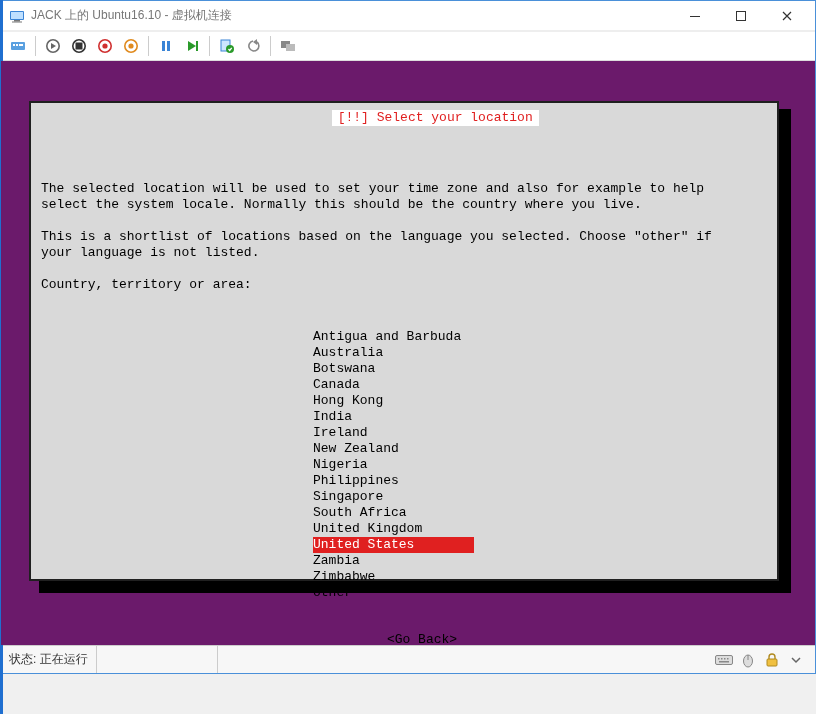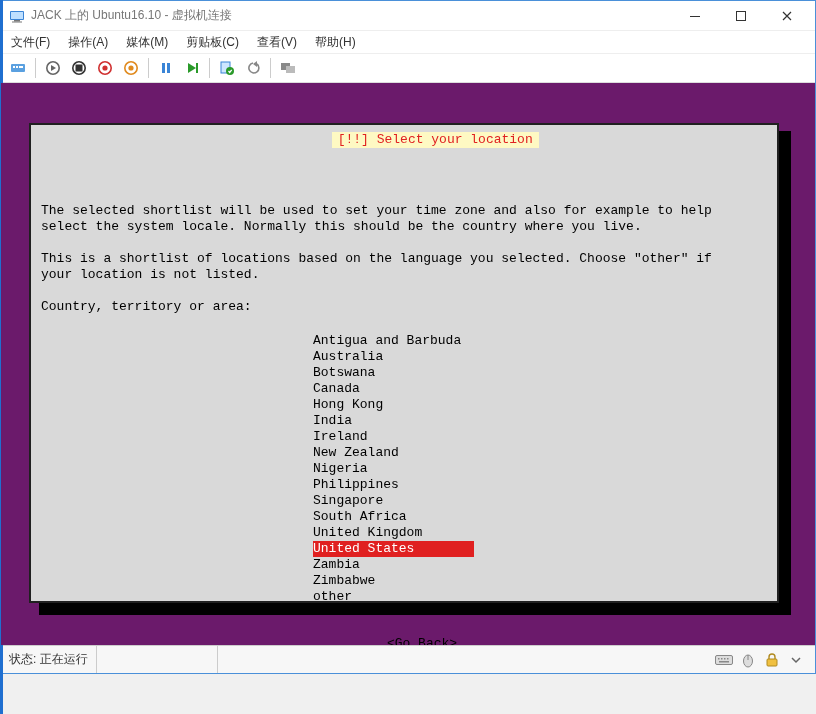--- a/index.html
+++ b/index.html
@@ -90,31 +90,31 @@
   border: 2px solid #202020;
 }
 .dialog-title-wrap {
   position: absolute;
   top: -9px;
   left: 0; right: 0;
   text-align: center;
 }
 .dialog-title {
   display: inline-block;
-  background: #fef9c3;
+  background: #ffffff;
   padding: 0 6px;
   color: #e02020;
 }
 .dialog-body {
   padding: 14px 10px 10px 10px;
   color: #000;
 }
 .options {
   margin-left: 272px;
-  margin-top: 2px;
+  margin-top: 20px;
 }
 .option-item { display: block; width: fit-content; padding: 0 0; }
 .option-item.selected { background: #e02020; color: #fff; padding-right: 60px; }
 .go-back {
   margin-left: 36px;
   margin-top: 15px;
   text-align: center;
 }
 .hints {
   position: absolute;
@@ -183,28 +183,20 @@
           </svg>
       </div>
       <div class="wc close">
         <svg width="10" height="10">
             <path d="M1 1 L9 9 M9 1 L1 9" stroke="#333" stroke-width="1.2"></path>
           </svg>
       </div>
     </div>
   </div>
 
-  <div class="menubar">
-    <span class="menu-item">文件(F)</span>
-    <span class="menu-item">操作(A)</span>
-    <span class="menu-item">媒体(M)</span>
-    <span class="menu-item">剪贴板(C)</span>
-    <span class="menu-item">查看(V)</span>
-    <span class="menu-item">帮助(H)</span>
-  </div>
 
   <div class="toolbar">
     <div class="tb-btn">
       <svg width="16" height="16">
           <rect x="1" y="4" width="14" height="8" rx="1" fill="#5aa0e0"></rect>
           <rect x="3" y="6" width="2" height="2" fill="#fff"></rect>
           <rect x="6" y="6" width="2" height="2" fill="#fff"></rect>
           <rect x="9" y="6" width="4" height="2" fill="#fff"></rect>
         </svg>
     </div>
@@ -269,25 +261,25 @@
     </div>
   </div>
 
   <div class="vm-area term-font">
     <div class="dialog-shadow"></div>
     <div class="dialog">
       <div class="dialog-title-wrap">
         <span class="dialog-title">[!!] Select your location</span>
       </div>
       <div class="dialog-body">
-<span>The selected shortlist will be used to set your time zone and also for example to help</span>
+<span>The selected location will be used to set your time zone and also for example to help</span>
 <span>select the system locale. Normally this should be the country where you live.</span>
 <span></span>
 <span>This is a shortlist of locations based on the language you selected. Choose "other" if</span>
-<span>your location is not listed.</span>
+<span>your language is not listed.</span>
 <span></span>
 <span>Country, territory or area:</span>
 
 <div class="options" id="options"><div class="option-item">Antigua and Barbuda</div><div class="option-item">Australia</div><div class="option-item">Botswana</div><div class="option-item">Canada</div><div class="option-item">Hong Kong</div><div class="option-item">India</div><div class="option-item">Ireland</div><div class="option-item">New Zealand</div><div class="option-item">Nigeria</div><div class="option-item">Philippines</div><div class="option-item">Singapore</div><div class="option-item">South Africa</div><div class="option-item">United Kingdom</div><div class="option-item selected">United States</div><div class="option-item">Zambia</div><div class="option-item">Zimbabwe</div><div class="option-item">other</div></div>
 <div class="go-back">&lt;Go Back&gt;</div>
       </div>
     </div>
   </div>
 
   <div class="statusbar">

